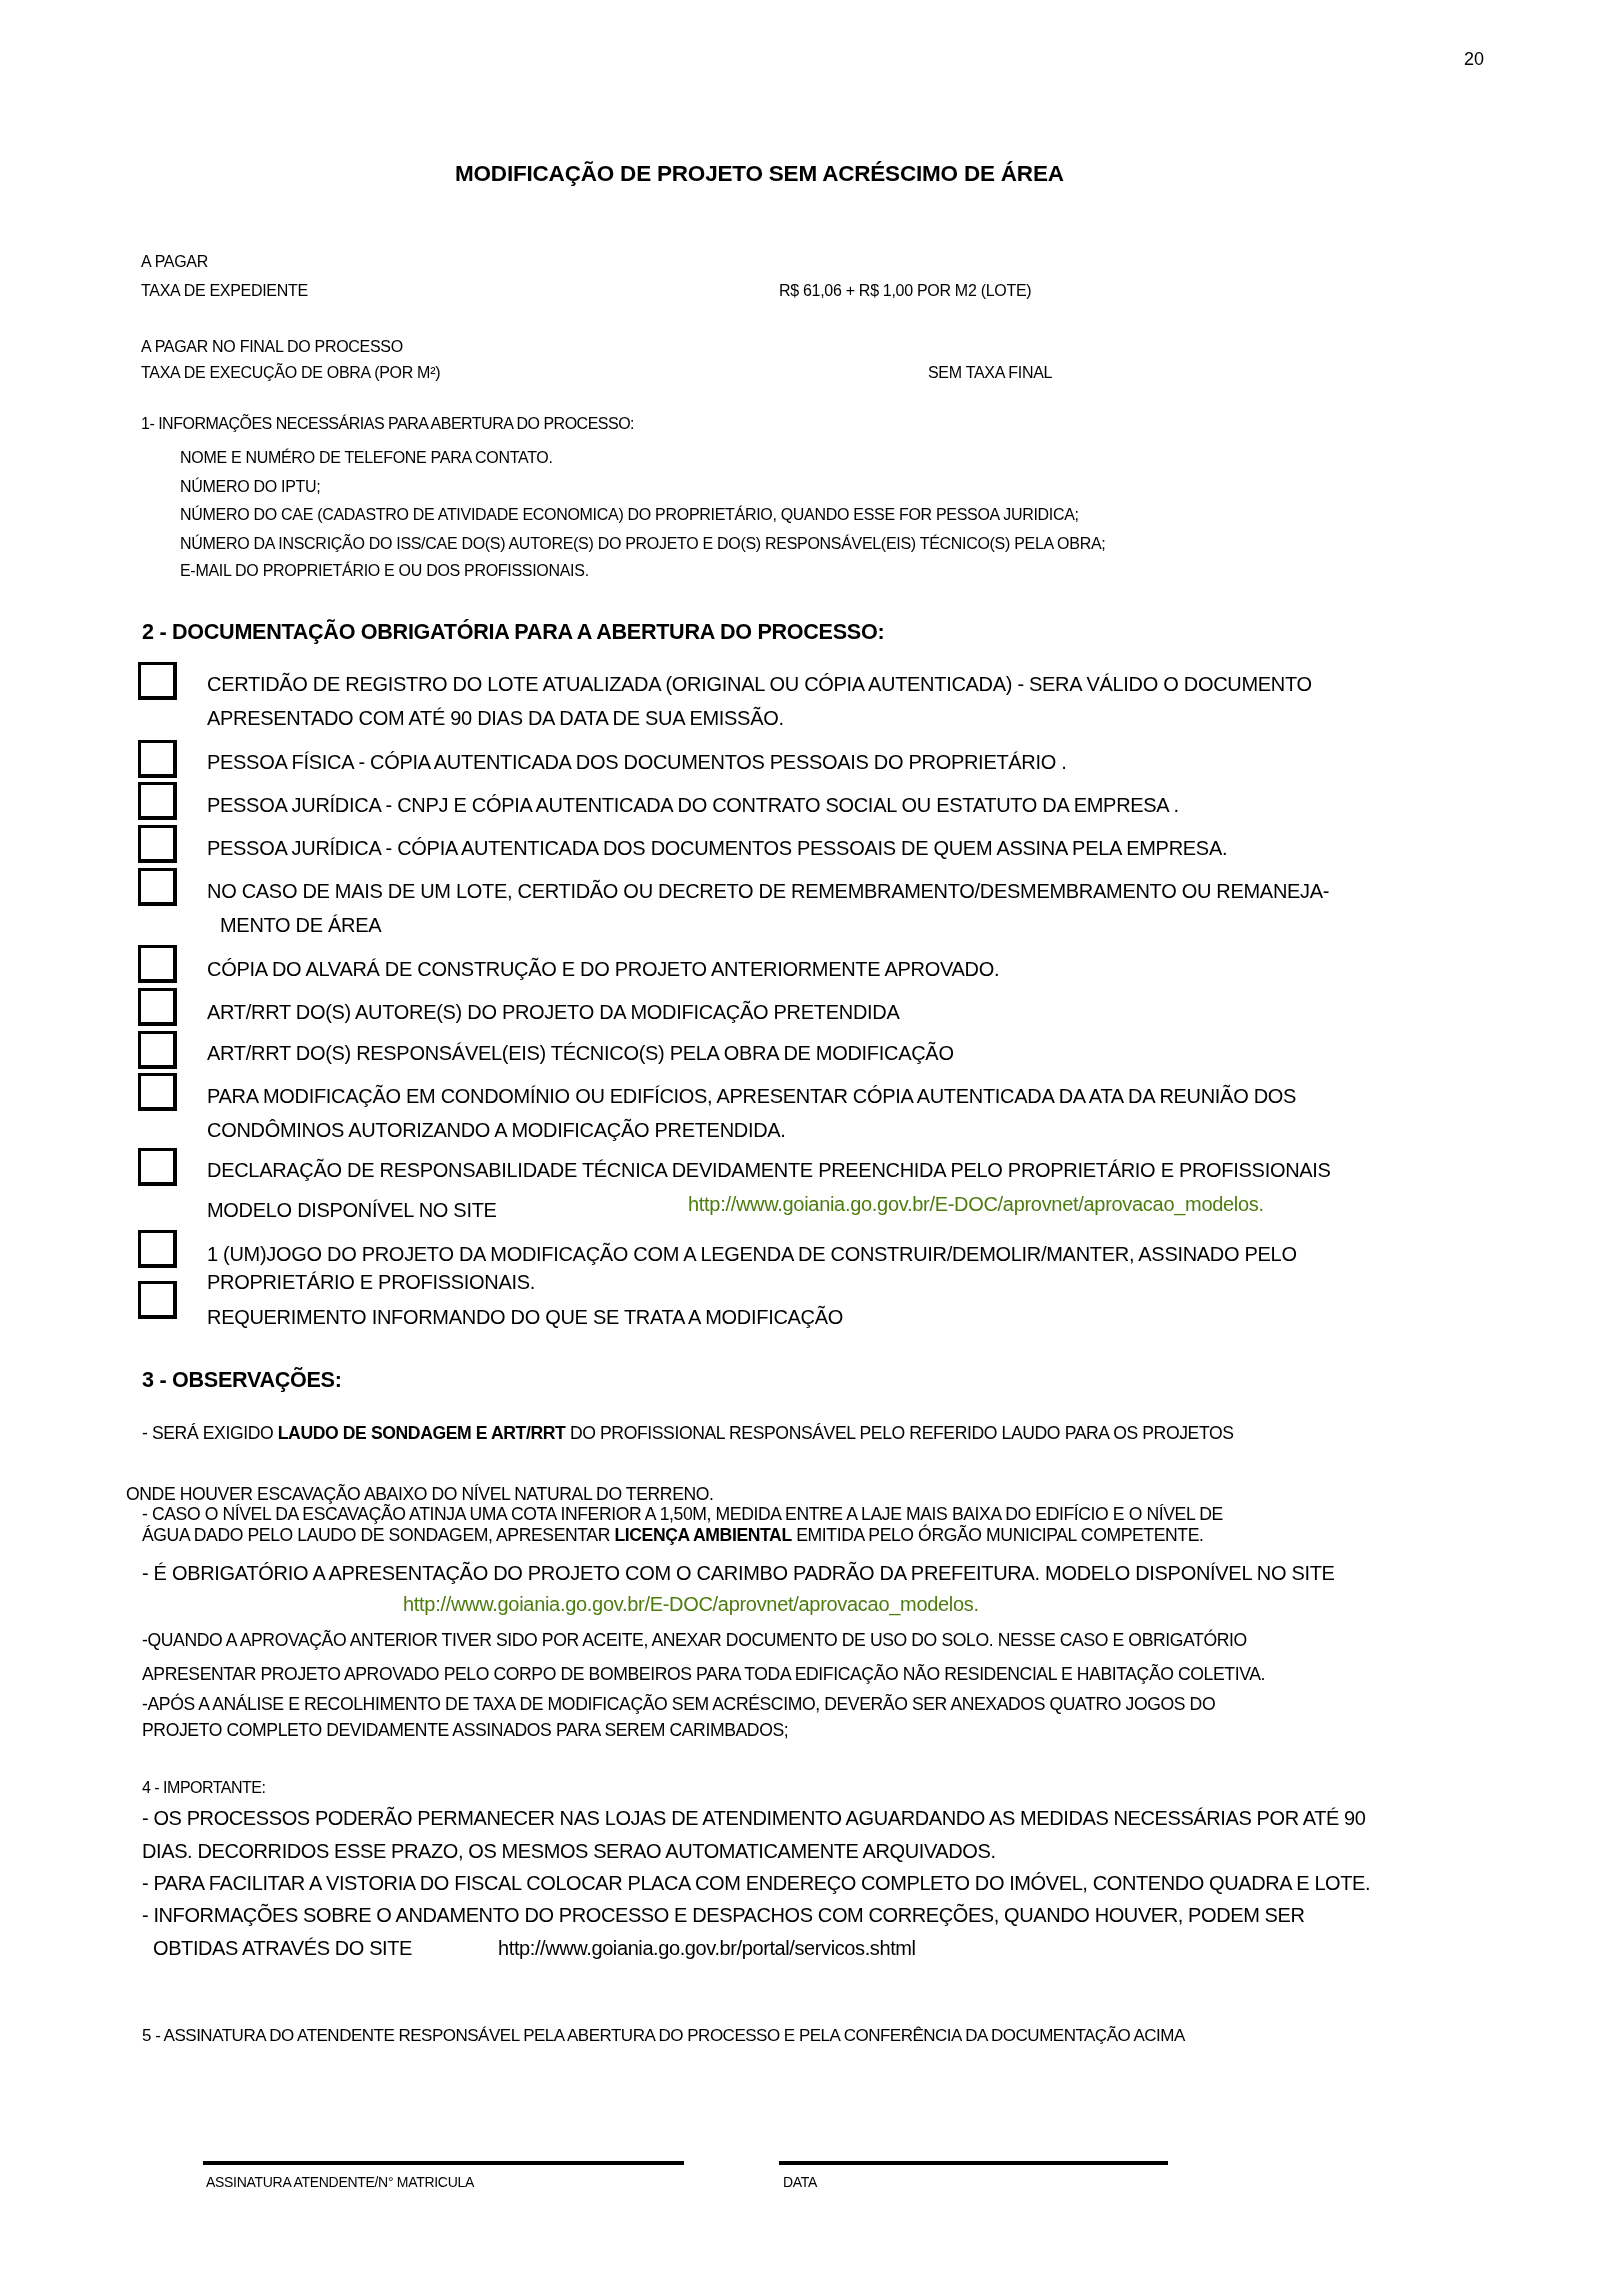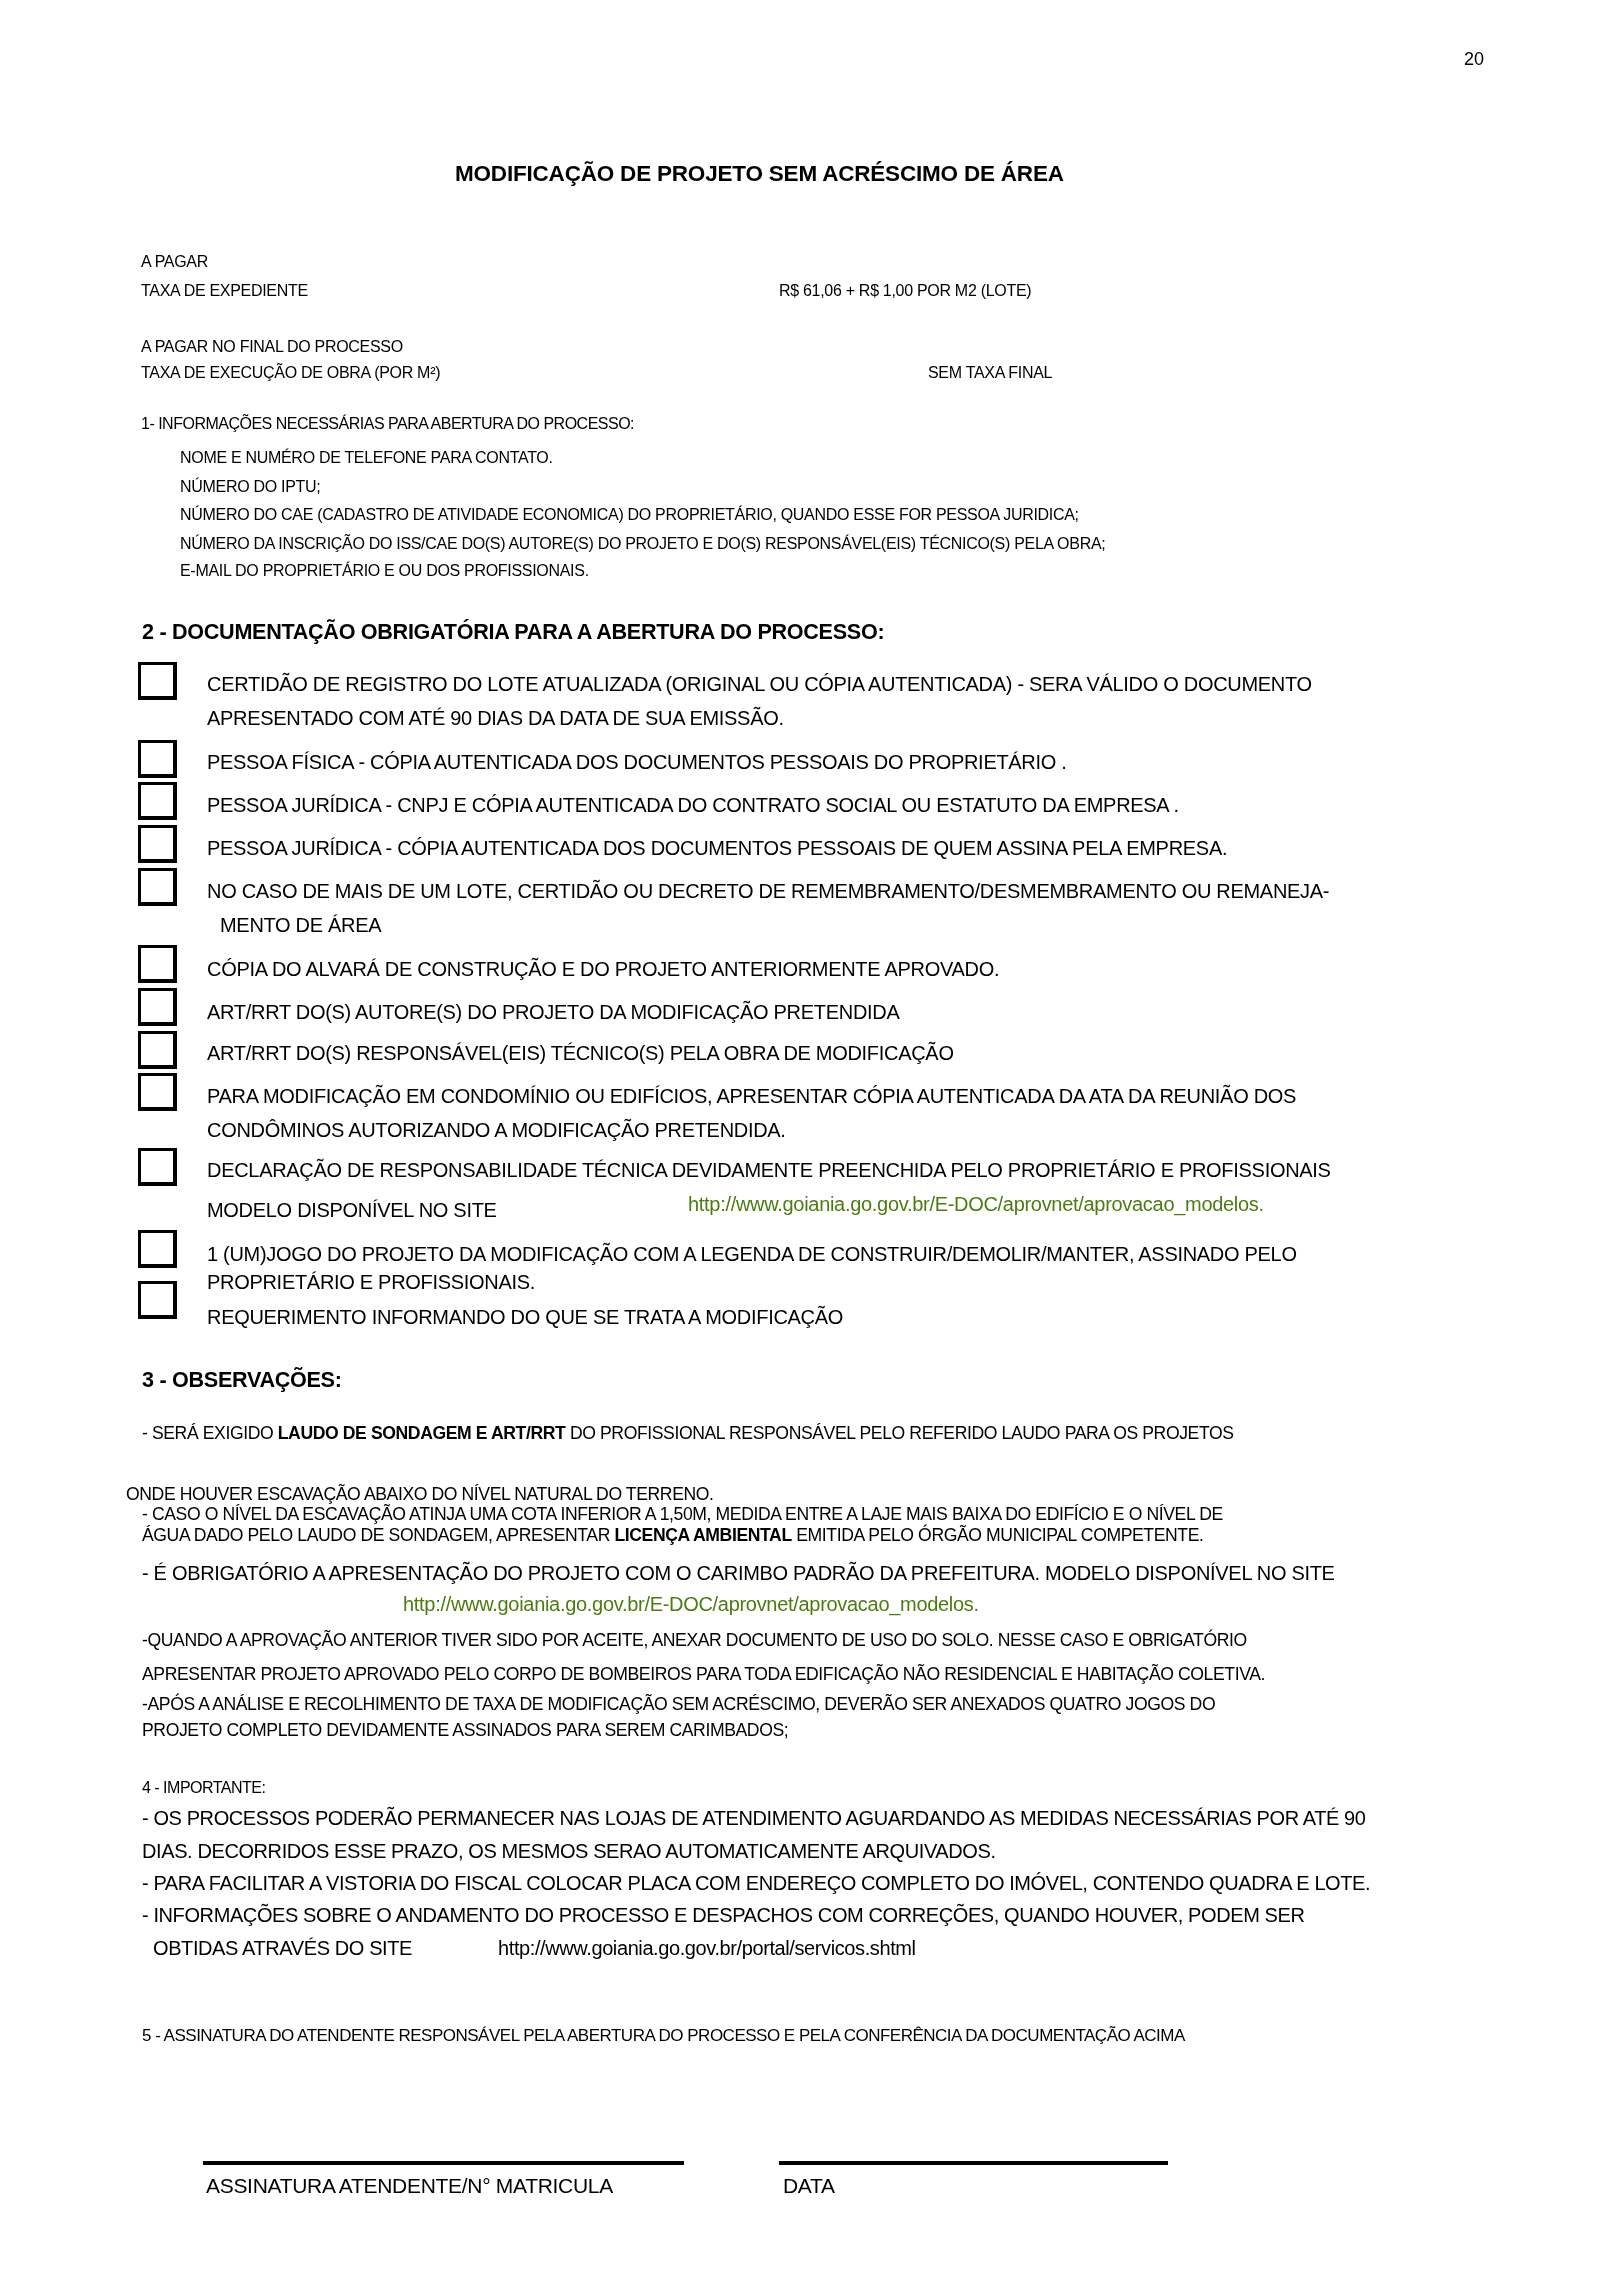--- a/index.html
+++ b/index.html
@@ -12,21 +12,21 @@
   .sm-b { font-size: 16px; font-weight: normal; letter-spacing: -0.5px; }
   .sec-h { font-size: 21.6px; font-weight: bold; letter-spacing: -0.3px; }
   .chk-text { font-size: 20px; letter-spacing: -0.3px; }
   .obs { font-size: 17.6px; letter-spacing: -0.4px; }
   .obs b { font-weight: bold; }
   .imp { font-size: 20px; letter-spacing: -0.4px; }
   .link { color: #4d7c0f; text-decoration-thickness: 1.8px; text-underline-offset: 2.7px; }
   .chk { position: absolute; left: 138px; width: 32px; height: 31px;
          border: 3.6px solid #000; border-right-width: 4.5px; border-bottom-width: 4.5px; background: #fff; }
   .sig-line { position: absolute; height: 3.6px; background: #000; }
-  .sig-label { font-size: 21px; letter-spacing: -0.3px; }
+  .sig-label { font-size: 14px; letter-spacing: -0.3px; }
 </style>
 </head>
 <body>
 
 <div class="abs page-num" style="left:1464px; top:50px;">20</div>
 <div class="abs title" style="left:455px; top:163px;">MODIFICAÇÃO DE PROJETO SEM ACRÉSCIMO DE ÁREA</div>
 
 <div>
   <div class="abs sm" style="left:141px; top:254px;">A PAGAR</div>
   <div class="abs sm" style="left:141px; top:283px;">TAXA DE EXPEDIENTE</div>

